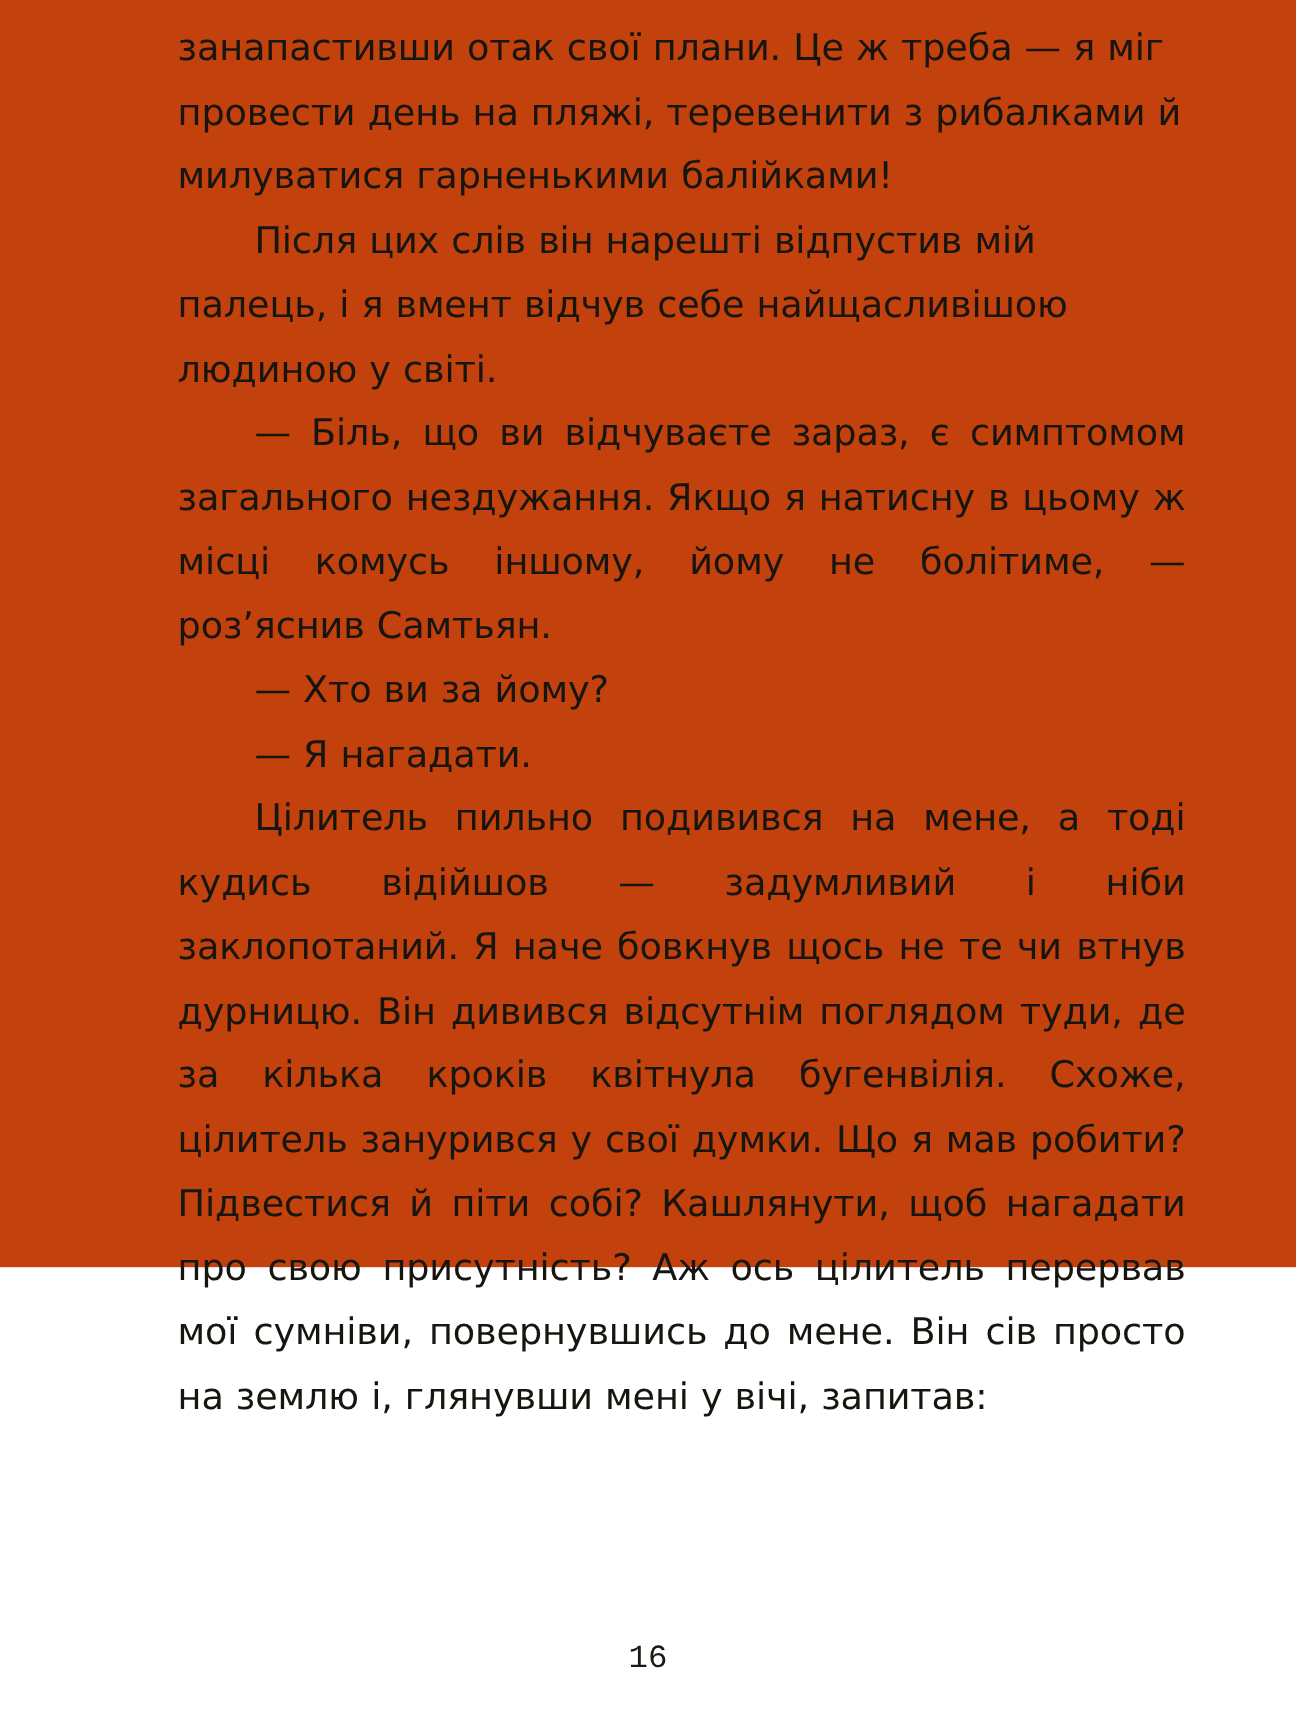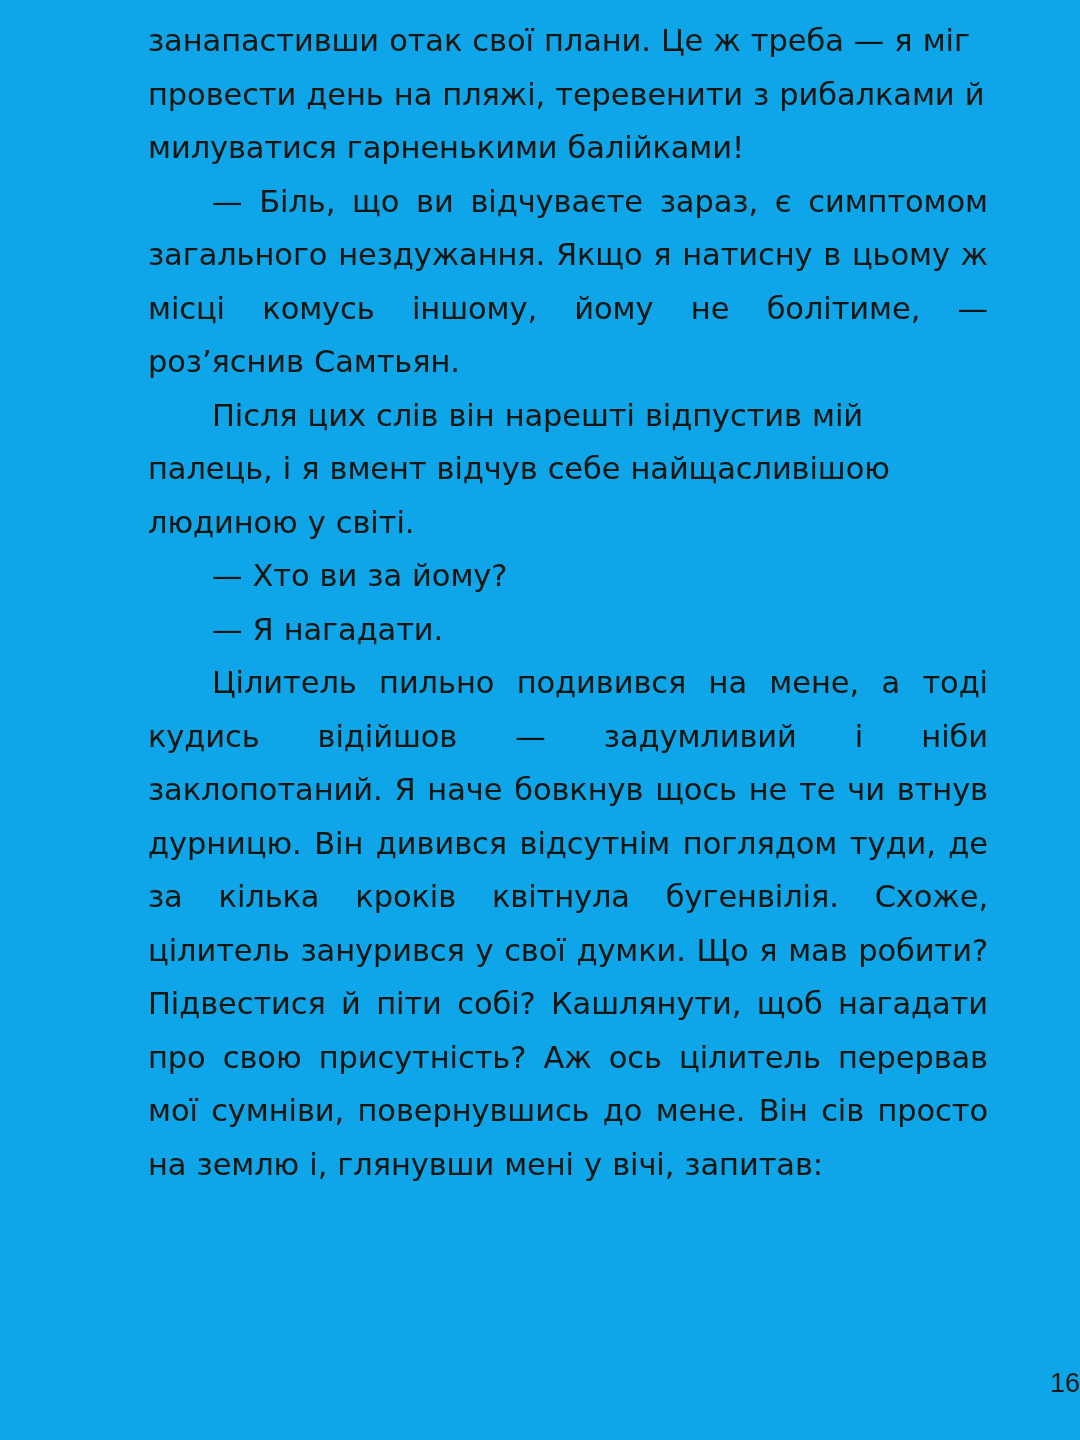--- a/index.html
+++ b/index.html
@@ -9,22 +9,22 @@
   body {
     width: 1080px;
     height: 1440px;
     background: #ffffff;
     font-family: "DejaVu Sans", sans-serif;
     overflow: hidden;
   }
   .page {
     position: relative;
     width: 1080px;
-    height: 1440px;
-    background: #0ea5e9;
+    height: 1056px;
+    background: #c2410c;
     box-sizing: border-box;
   }
   .text-block {
     position: absolute;
     left: 148px;
     top: 14px;
     width: 840px;
   }
   .para {
     margin: 0 0 0 0;
@@ -41,36 +41,36 @@
     text-indent: 64px;
   }
   .para.last-line-left {
     text-align: left;
   }
   .page-number {
     position: absolute;
     left: 0;
     right: 0;
     top: 1368px;
-    text-align: right;
+    text-align: center;
     font-size: 27px;
     color: #1a1912;
-    font-family: Liberation Sans, sans-serif;
+    font-family: Liberation Mono, monospace;
     font-weight: 500;
   }
 </style>
 </head>
 <body>
 
 <div class="page">
 
   <div class="text-block">
     <p class="para last-line-left">занапастивши отак свої плани. Це ж треба — я міг провести день на пляжі, теревенити з рибалками й милуватися гарненькими балійками!</p>
+    <p class="para indent last-line-left">Після цих слів він нарешті відпустив мій палець, і я вмент відчув себе найщасливішою людиною у світі.</p>
     <p class="para indent">— Біль, що ви відчуваєте зараз, є симптомом загального нездужання. Якщо я натисну в цьому ж місці комусь іншому, йому не болітиме, — роз’яснив Самтьян.</p>
-    <p class="para indent last-line-left">Після цих слів він нарешті відпустив мій палець, і я вмент відчув себе найщасливішою людиною у світі.</p>
     <p class="para indent last-line-left">— Хто ви за йому?</p>
     <p class="para indent last-line-left">— Я нагадати.</p>
     <p class="para indent">Цілитель пильно подивився на мене, а тоді кудись відійшов — задумливий і ніби заклопотаний. Я наче бовкнув щось не те чи втнув дурницю. Він дивився відсутнім поглядом туди, де за кілька кроків квітнула бугенвілія. Схоже, цілитель занурився у свої думки. Що я мав робити? Підвестися й піти собі? Кашлянути, щоб нагадати про свою присутність? Аж ось цілитель перервав мої сумніви, повернувшись до мене. Він сів просто на землю і, глянувши мені у вічі, запитав:</p>
   </div>
 
   <div class="page-number">16</div>
 
 </div>
 
 </body></html>

